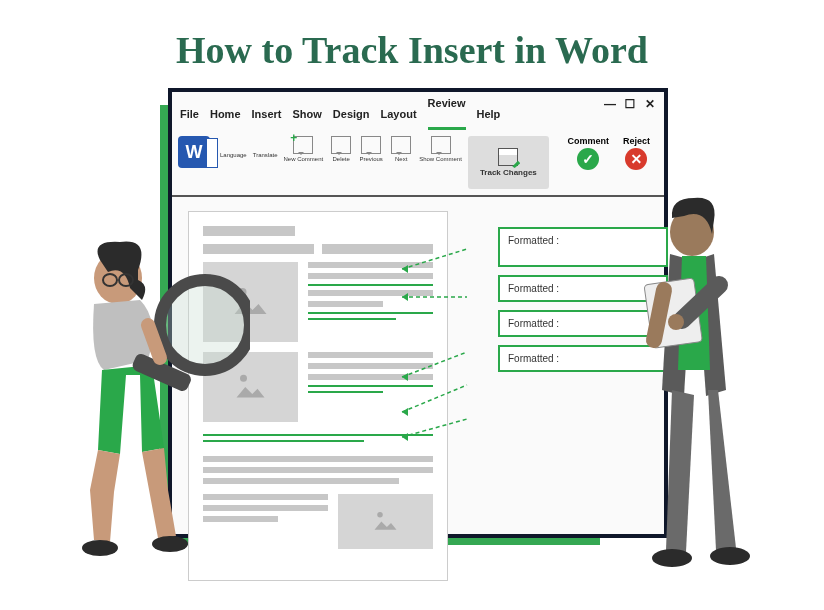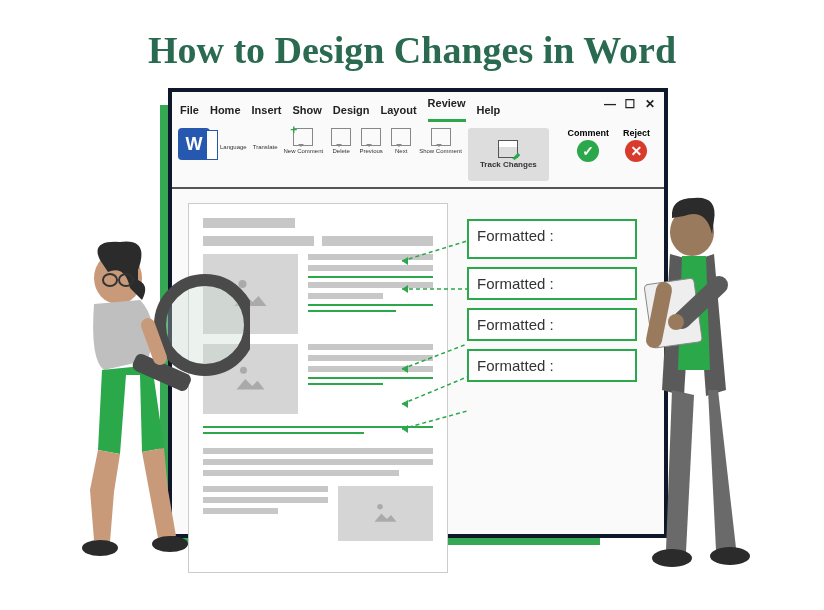--- a/index.html
+++ b/index.html
@@ -41,21 +41,21 @@
       align-items: center;
       gap: 11px;
       padding: 5px 8px 2px 8px;
       font-size: 11px;
       font-weight: bold;
       color: #222;
       position: relative;
     }
     .menu-item.active {
       border-bottom: 3px solid #2aa84a;
-      padding-bottom: 10px;
+      padding-bottom: 18px;
     }
     .win-controls {
       position: absolute;
       right: 6px;
       top: 4px;
       display: flex;
       gap: 4px;
       align-items: center;
     }
     .win-ctrl {
@@ -182,40 +182,41 @@
       top: 30px;
       display: flex;
       flex-direction: column;
       gap: 8px;
     }
     .balloon {
       width: 170px;
       border: 2px solid #2aa84a;
       background: #fff;
       padding: 6px 8px;
-      font-size: 15px;
+      font-size: 10px;
       color: #333;
+      margin-left: 31px;
     }
     .balloon.tall { height: 40px; }
     .connector {
       stroke: #2aa84a;
       stroke-width: 1.5;
       stroke-dasharray: 4 3;
       fill: none;
     }
     .person {
       position: absolute;
     }
     .person-left { left: 30px; top: 230px; width: 220px; }
     .person-right { right: 30px; top: 190px; width: 180px; }
   </style>
 </head>
 <body>
 
-<h1 class="title">How to Design Changes in Word</h1>
+<h1 class="title">How to Track Insert in Word</h1>
 
 <div class="bg-block"></div>
 
 <div class="app-window">
 
   <div class="menu-bar">
     <span>File</span>
     <span>Home</span>
     <span>Insert</span>
     <span>Show</span>

